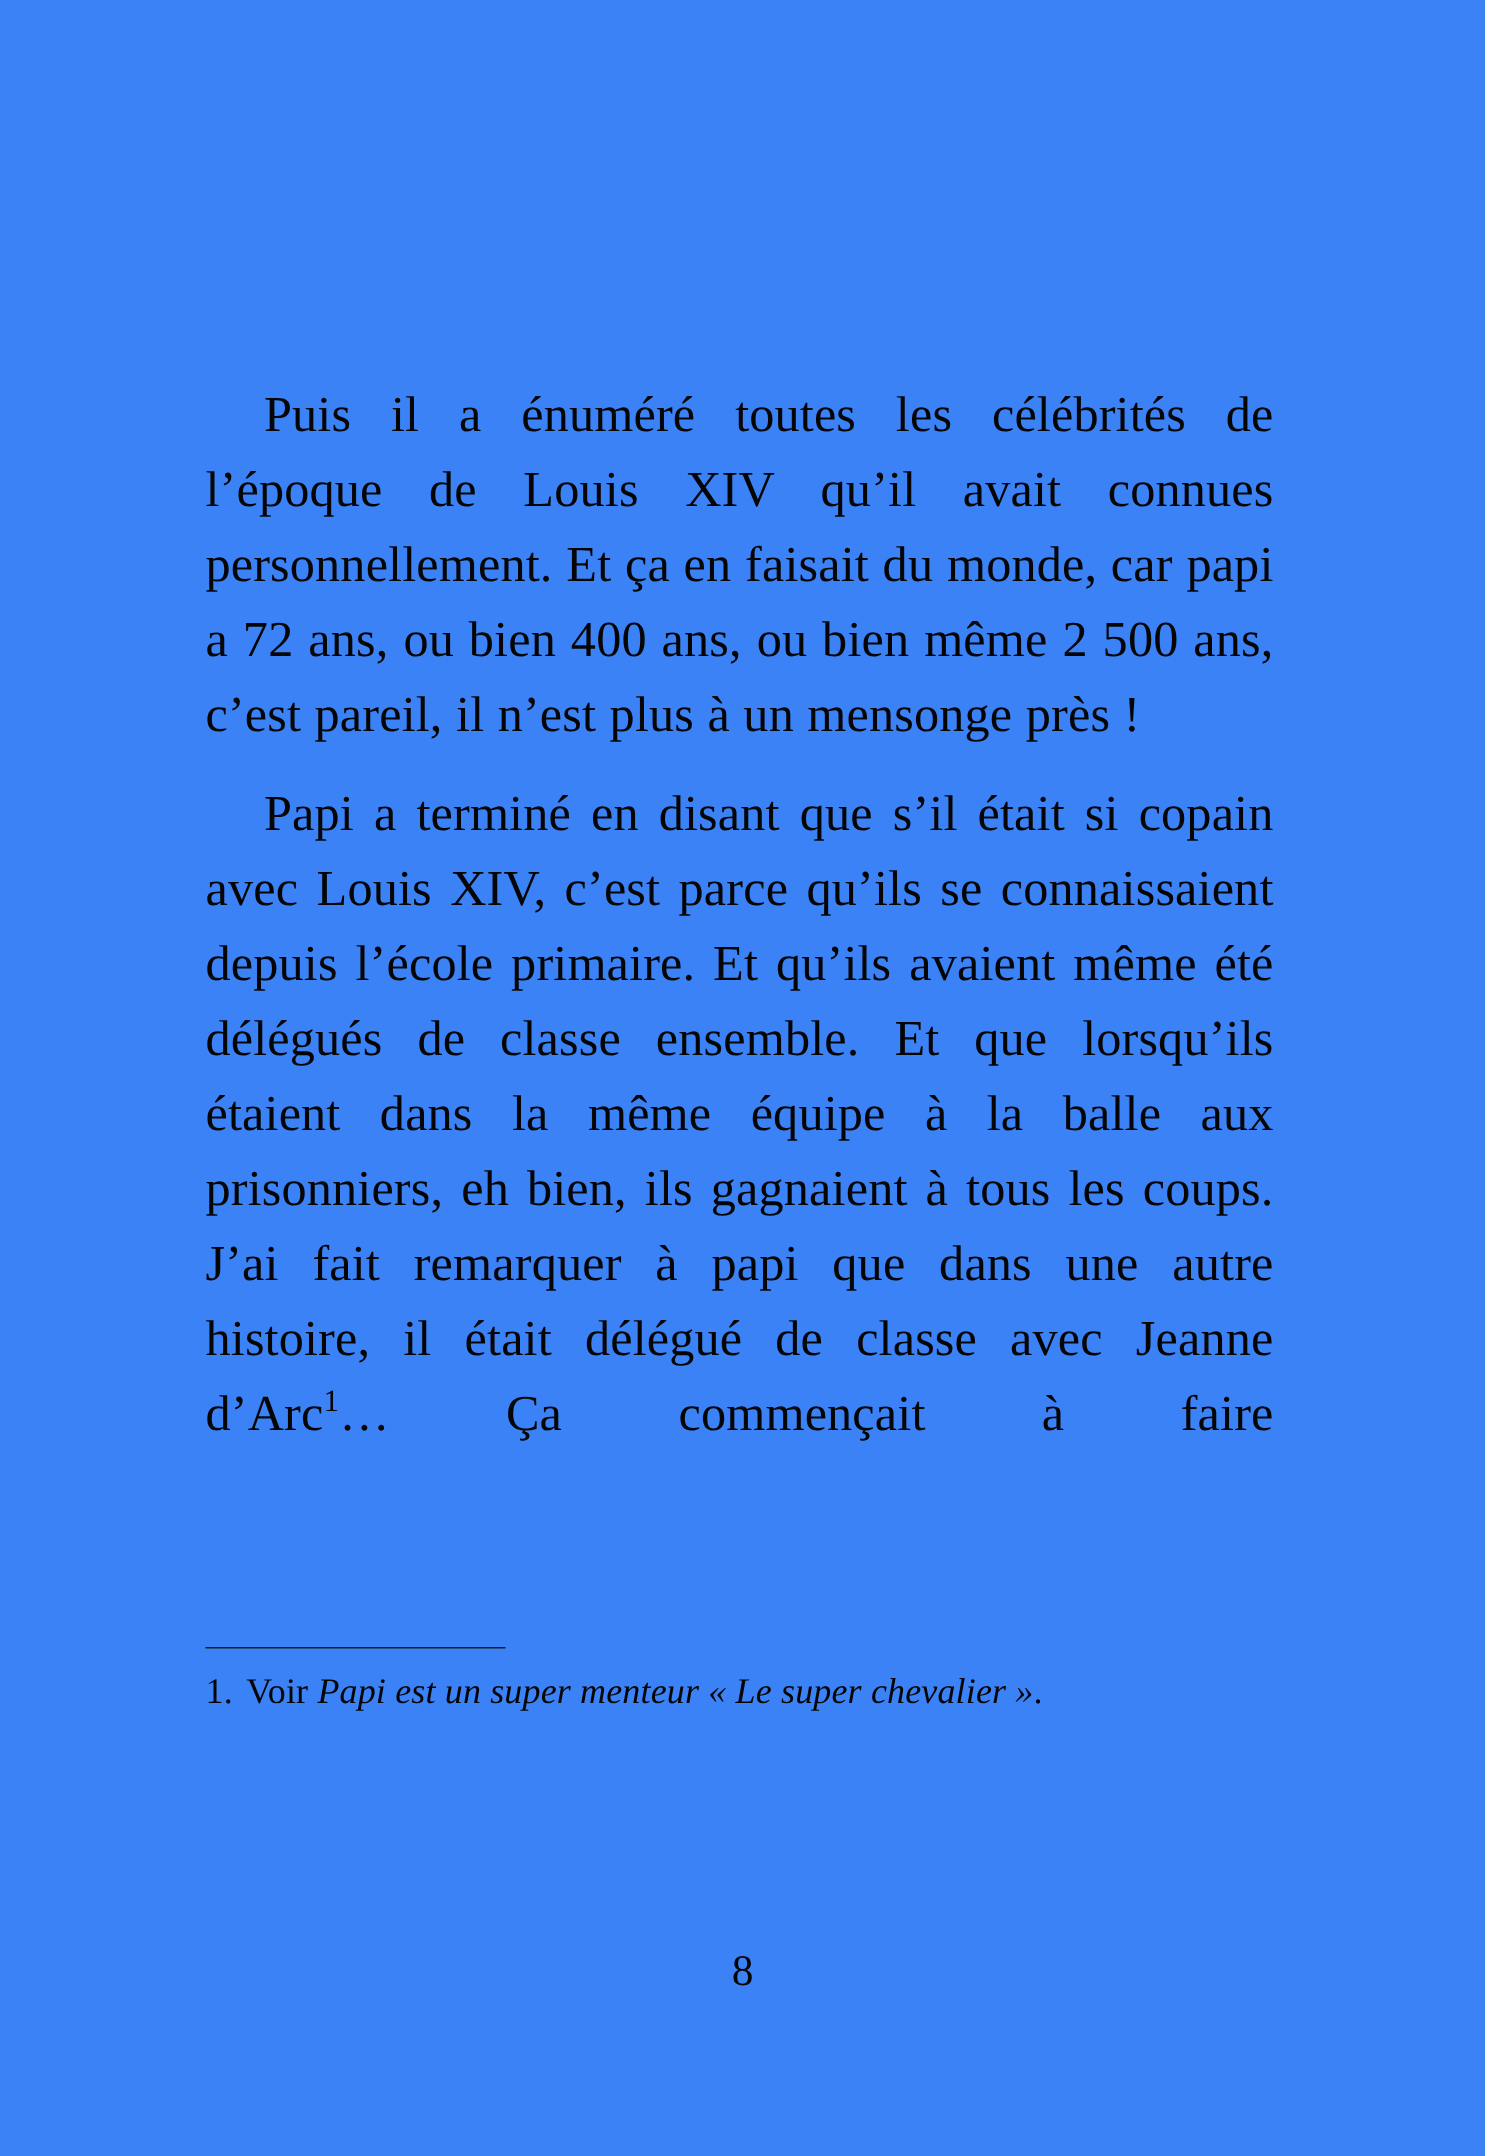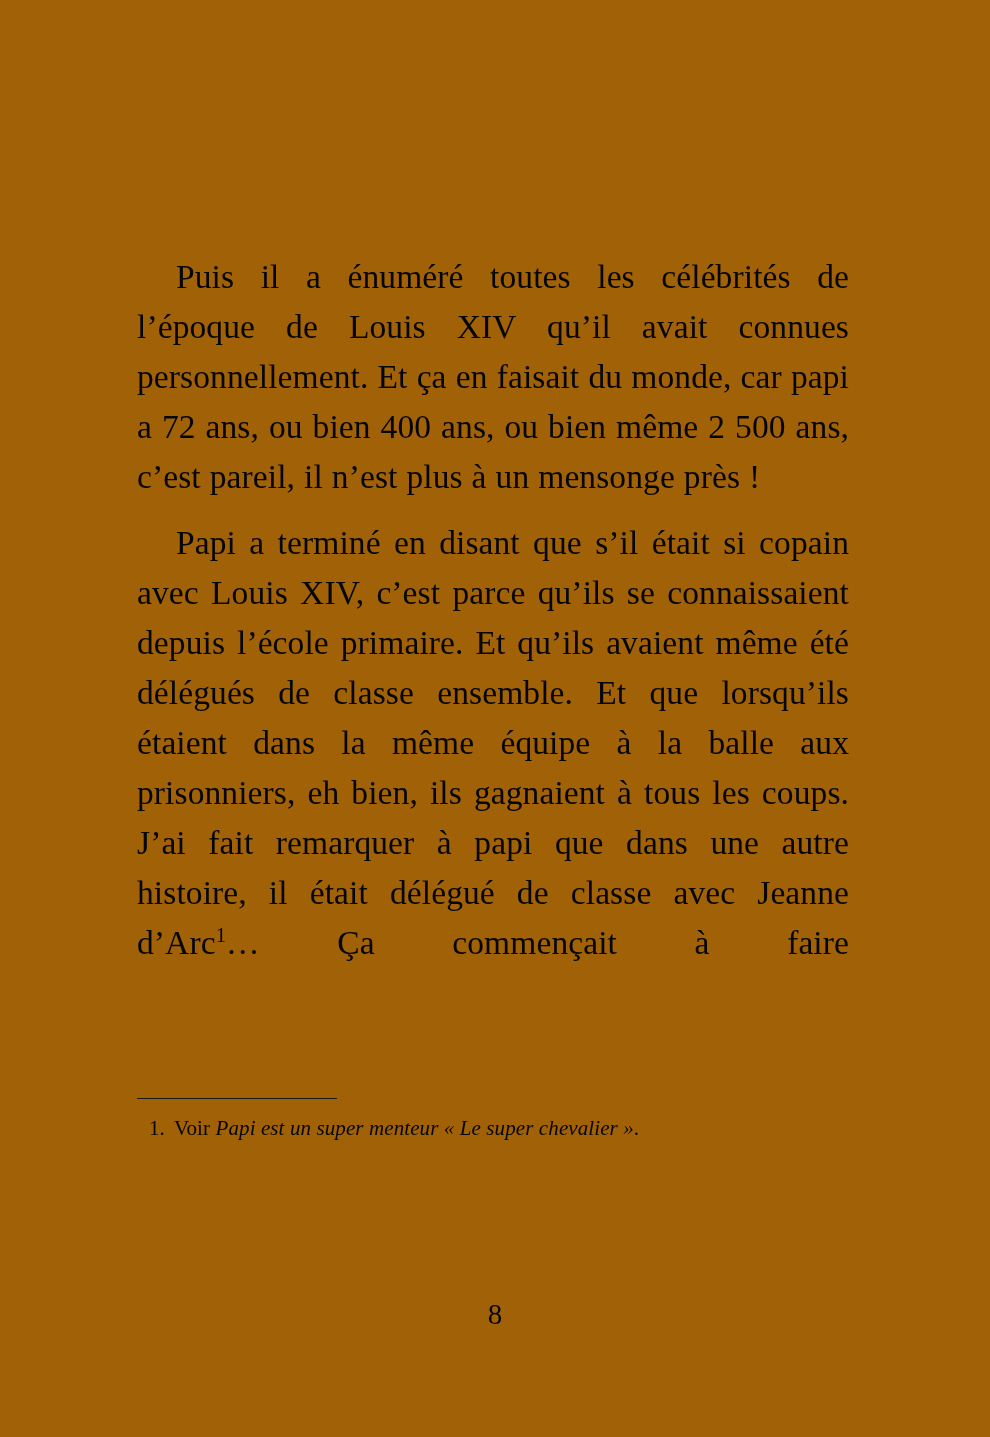--- a/index.html
+++ b/index.html
@@ -6,21 +6,21 @@
   html, body {
     margin: 0;
     padding: 0;
     background: #ffffff;
   }
 
   .page {
     position: relative;
     width: 990px;
     height: 1437px;
-    background: #a16207;
+    background: #3b82f6;
     margin: 0 auto;
     overflow: hidden;
     font-family: "Liberation Serif", "DejaVu Serif", serif;
     color: #050505;
     -webkit-font-smoothing: antialiased;
   }
 
   
   .textblock {
     position: absolute;
@@ -67,22 +67,22 @@
 
   .footnote-rule {
     width: 200px;
     height: 0;
     border: 0;
     border-top: 1.6px solid #1a1a1a;
     margin: 0 0 14px 0;
   }
 
   .footnote {
-    margin: 12px;
-    font-size: 21px;
+    margin: 0;
+    font-size: 24px;
     line-height: 30px;
     text-align: left;
     letter-spacing: 0.1px;
   }
 
   .footnote .fn-num {
     margin-right: 9px;
   }
 
   .footnote em {

